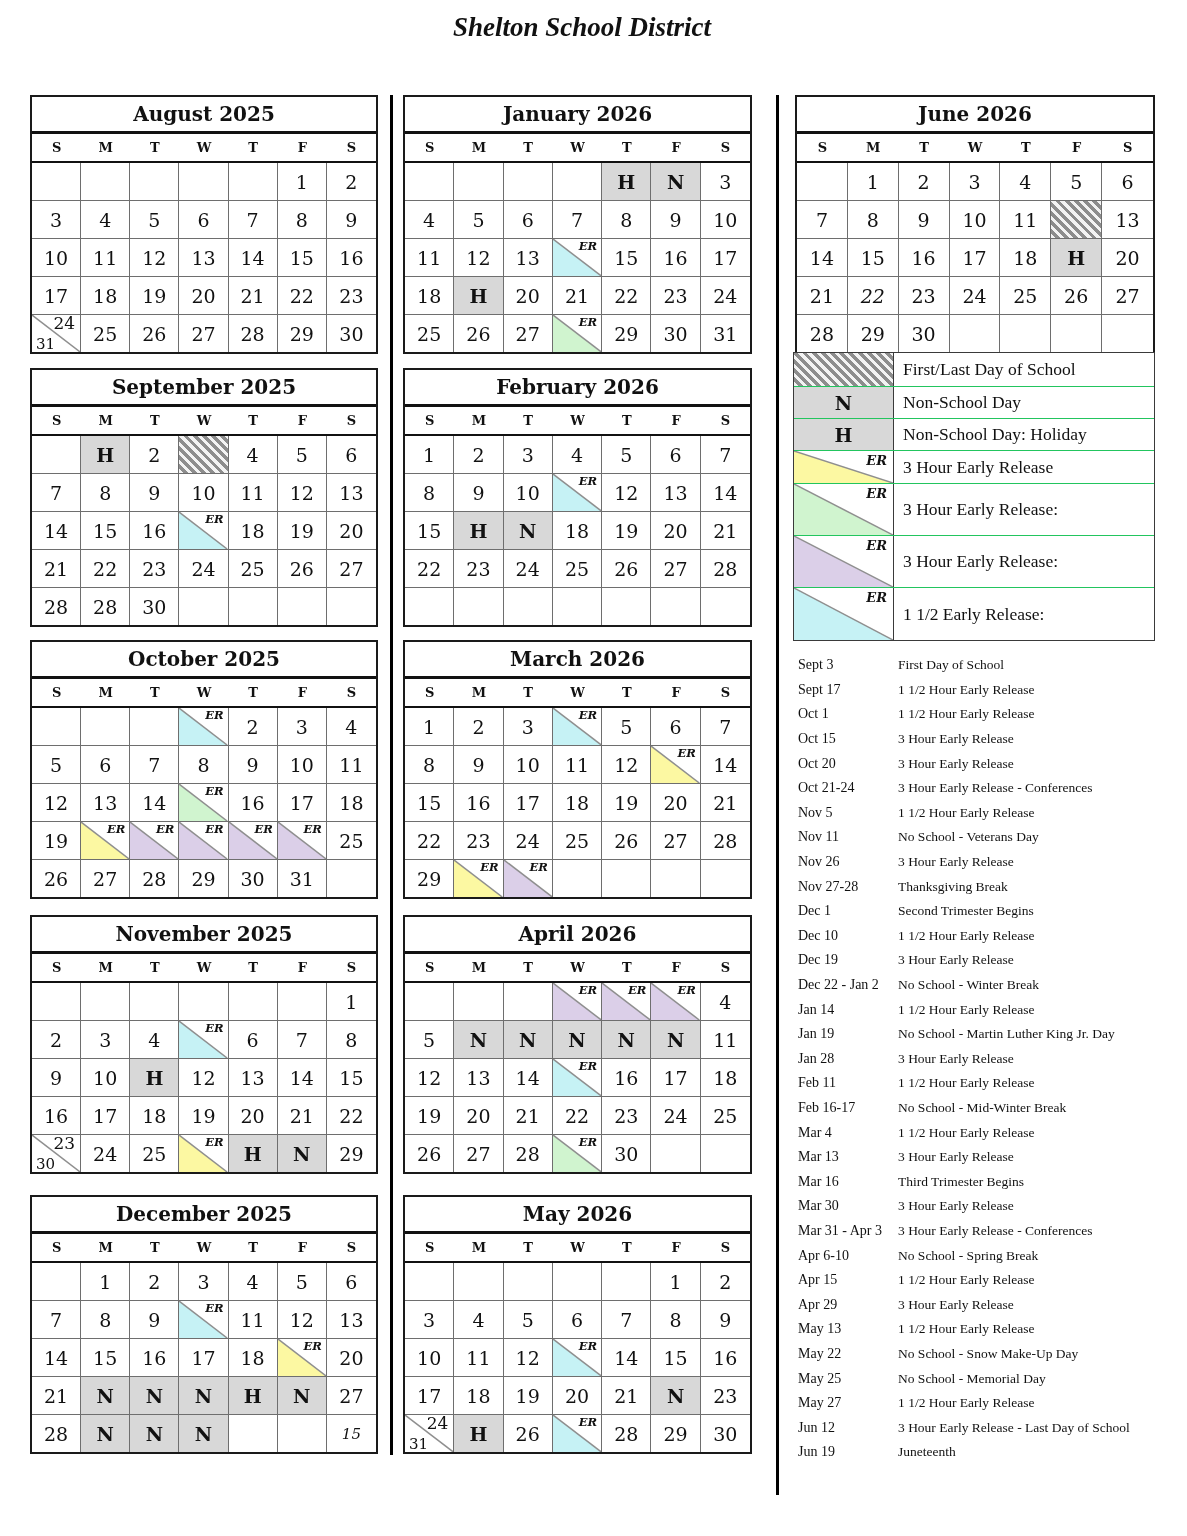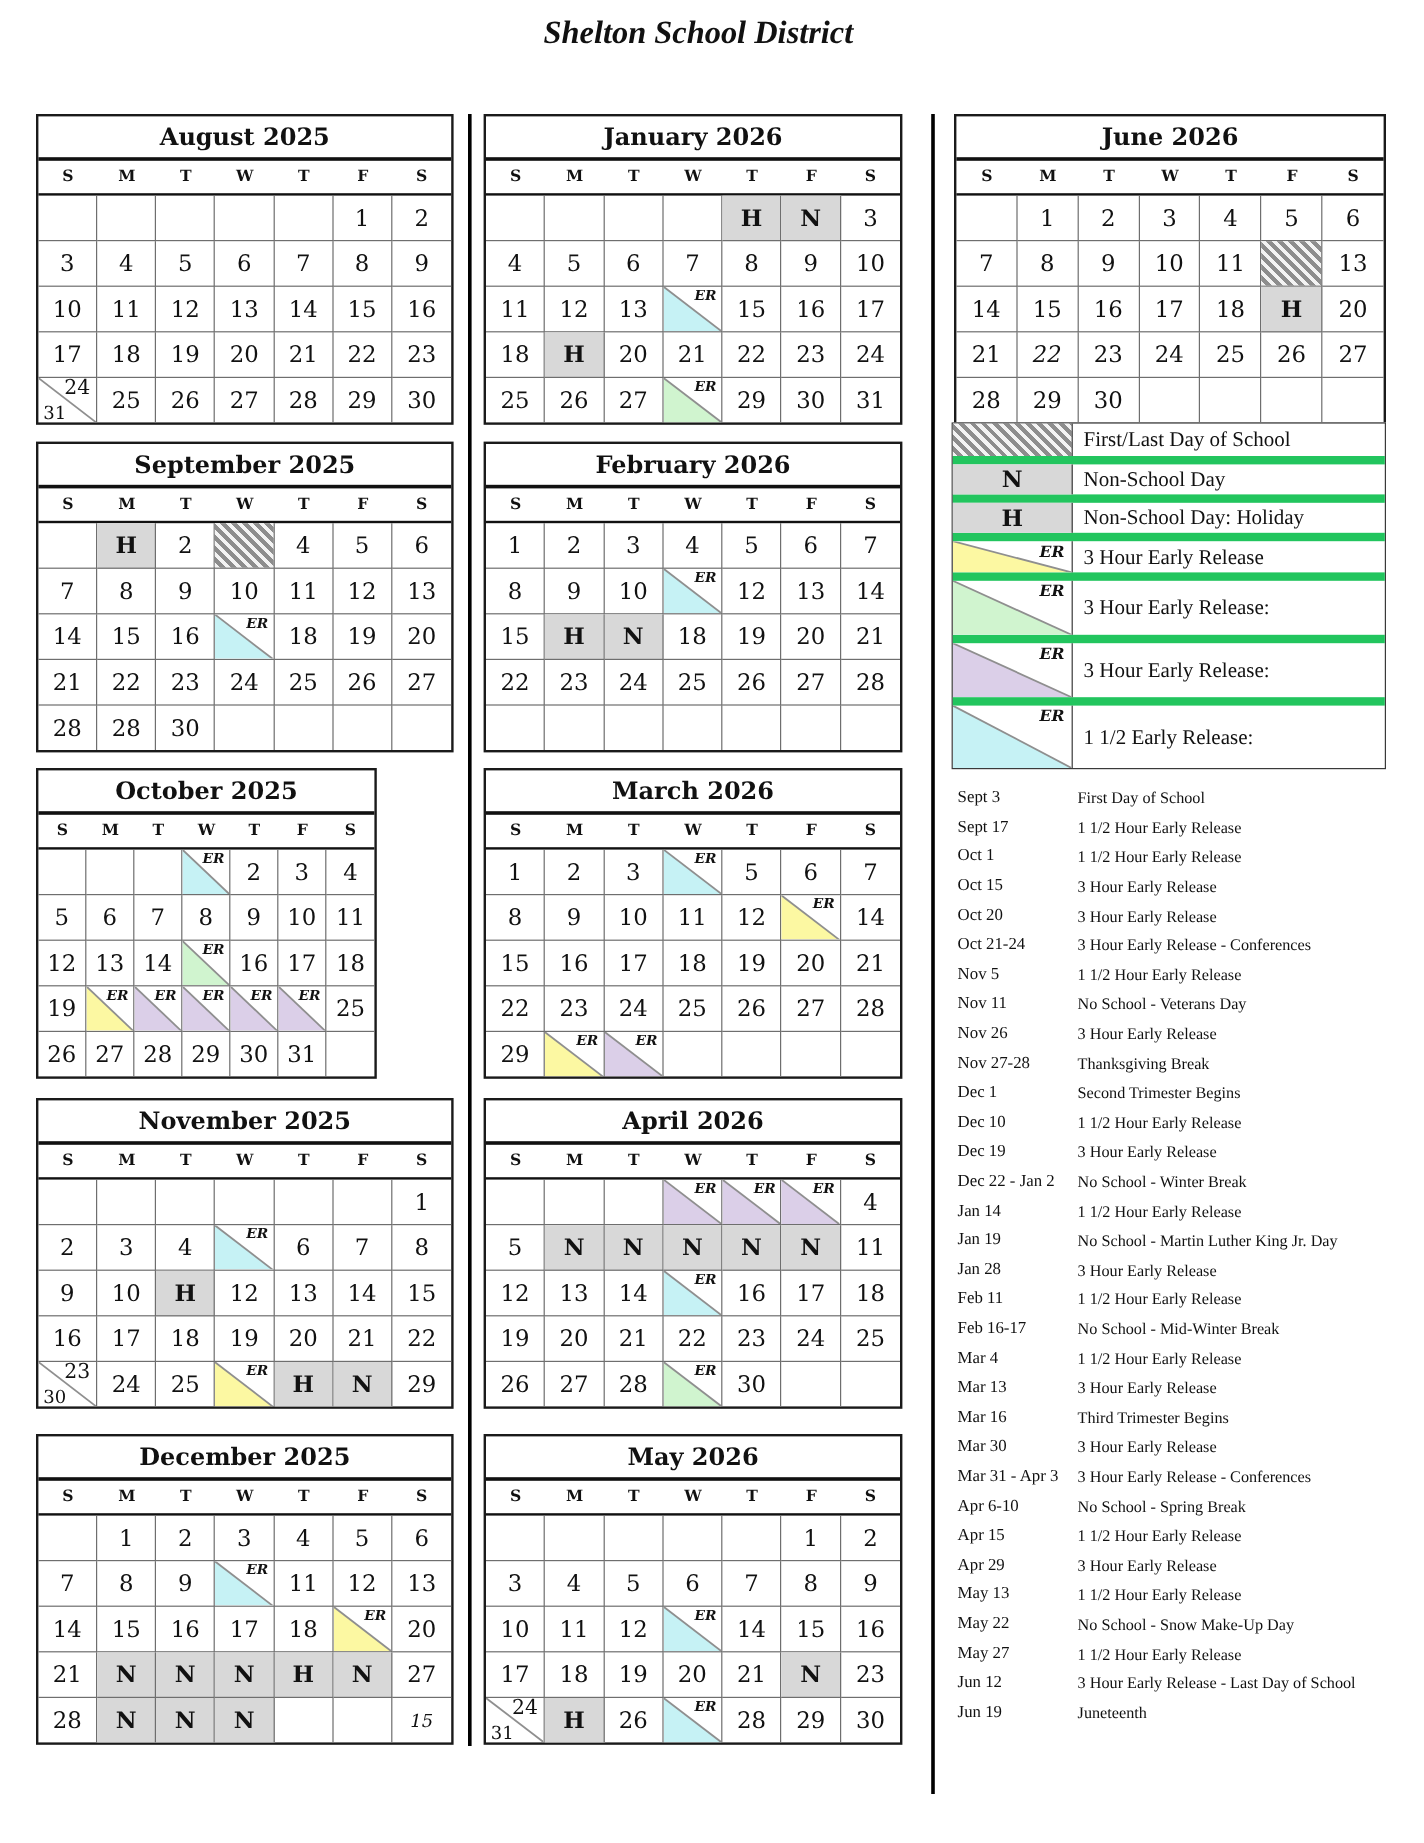--- a/index.html
+++ b/index.html
@@ -24,21 +24,21 @@
   .cell.gray{background:#d8d8d8;font-weight:700;}
   .cell.hatch{background:repeating-linear-gradient(45deg,#f3f3f3 0 3px,#8d8d8d 3px 6.5px);}
   .cell.it{font-style:italic;}
   .cell.its{font-style:italic;font-size:15px;}
   .cell svg{position:absolute;inset:0;width:100%;height:100%;}
   .er-label{position:absolute;top:0px;right:4px;font-size:11.5px;font-style:italic;font-weight:700;z-index:2;}
   .split-a{position:absolute;top:-1px;right:5px;font-size:17px;line-height:19px;}
   .split-b{position:absolute;bottom:-1px;left:4px;font-size:15px;line-height:17px;}
 
   .legend{position:absolute;border:1.5px solid #3a3a3a;box-sizing:border-box;background:#fff;}
-  .lrow{display:flex;border-bottom:7px solid #22c55e;box-sizing:border-box;}
+  .lrow{display:flex;border-bottom:1px solid #22c55e;box-sizing:border-box;}
   .lrow:last-child{border-bottom:none;}
   .lswatch{width:100px;flex:none;position:relative;border-right:1px solid #3a3a3a;box-sizing:border-box;overflow:hidden;
            display:flex;align-items:center;justify-content:center;font-weight:700;font-size:19px;}
   .lswatch.gray{background:#d8d8d8;}
   .lswatch.hatch{background:repeating-linear-gradient(45deg,#f3f3f3 0 3px,#8d8d8d 3px 6.5px);}
   .lswatch svg{position:absolute;inset:0;width:100%;height:100%;}
   .lswatch .er-label{font-size:13px;top:2px;right:6px;}
   .llabel{flex:1;display:flex;align-items:center;padding-left:9px;
           font-family:"Liberation Serif",serif;font-size:17.5px;}
 
@@ -160,21 +160,21 @@
           <div class="cell">27</div>
           <div class="cell">28</div>
           <div class="cell">28</div>
           <div class="cell">30</div>
           <div class="cell"></div>
           <div class="cell"></div>
           <div class="cell"></div>
           <div class="cell"></div>
         </div>
       </div>
-      <div class="month" style="left: 30px; top: 640px; width: 284px;">
+      <div class="month" style="left: 30px; top: 640px; width: 348px;">
         <div class="mtitle">October 2025</div>
         <div class="dayrow">
           <span>S</span>
           <span>M</span>
           <span>T</span>
           <span>W</span>
           <span>T</span>
           <span>F</span>
           <span>S</span>
         </div>
@@ -936,20 +936,24 @@
       </div>
       <div class="evrow">
         <span class="evdate">May 13</span>
         <span class="evdesc">1 1/2 Hour Early Release</span>
       </div>
       <div class="evrow">
         <span class="evdate">May 22</span>
         <span class="evdesc">No School - Snow Make-Up Day</span>
       </div>
       <div class="evrow">
+        <span class="evdate">May 25</span>
+        <span class="evdesc">No School - Memorial Day</span>
+      </div>
+      <div class="evrow">
         <span class="evdate">May 27</span>
         <span class="evdesc">1 1/2 Hour Early Release</span>
       </div>
       <div class="evrow">
         <span class="evdate">Jun 12</span>
         <span class="evdesc">3 Hour Early Release - Last Day of School</span>
       </div>
       <div class="evrow">
         <span class="evdate">Jun 19</span>
         <span class="evdesc">Juneteenth</span>

